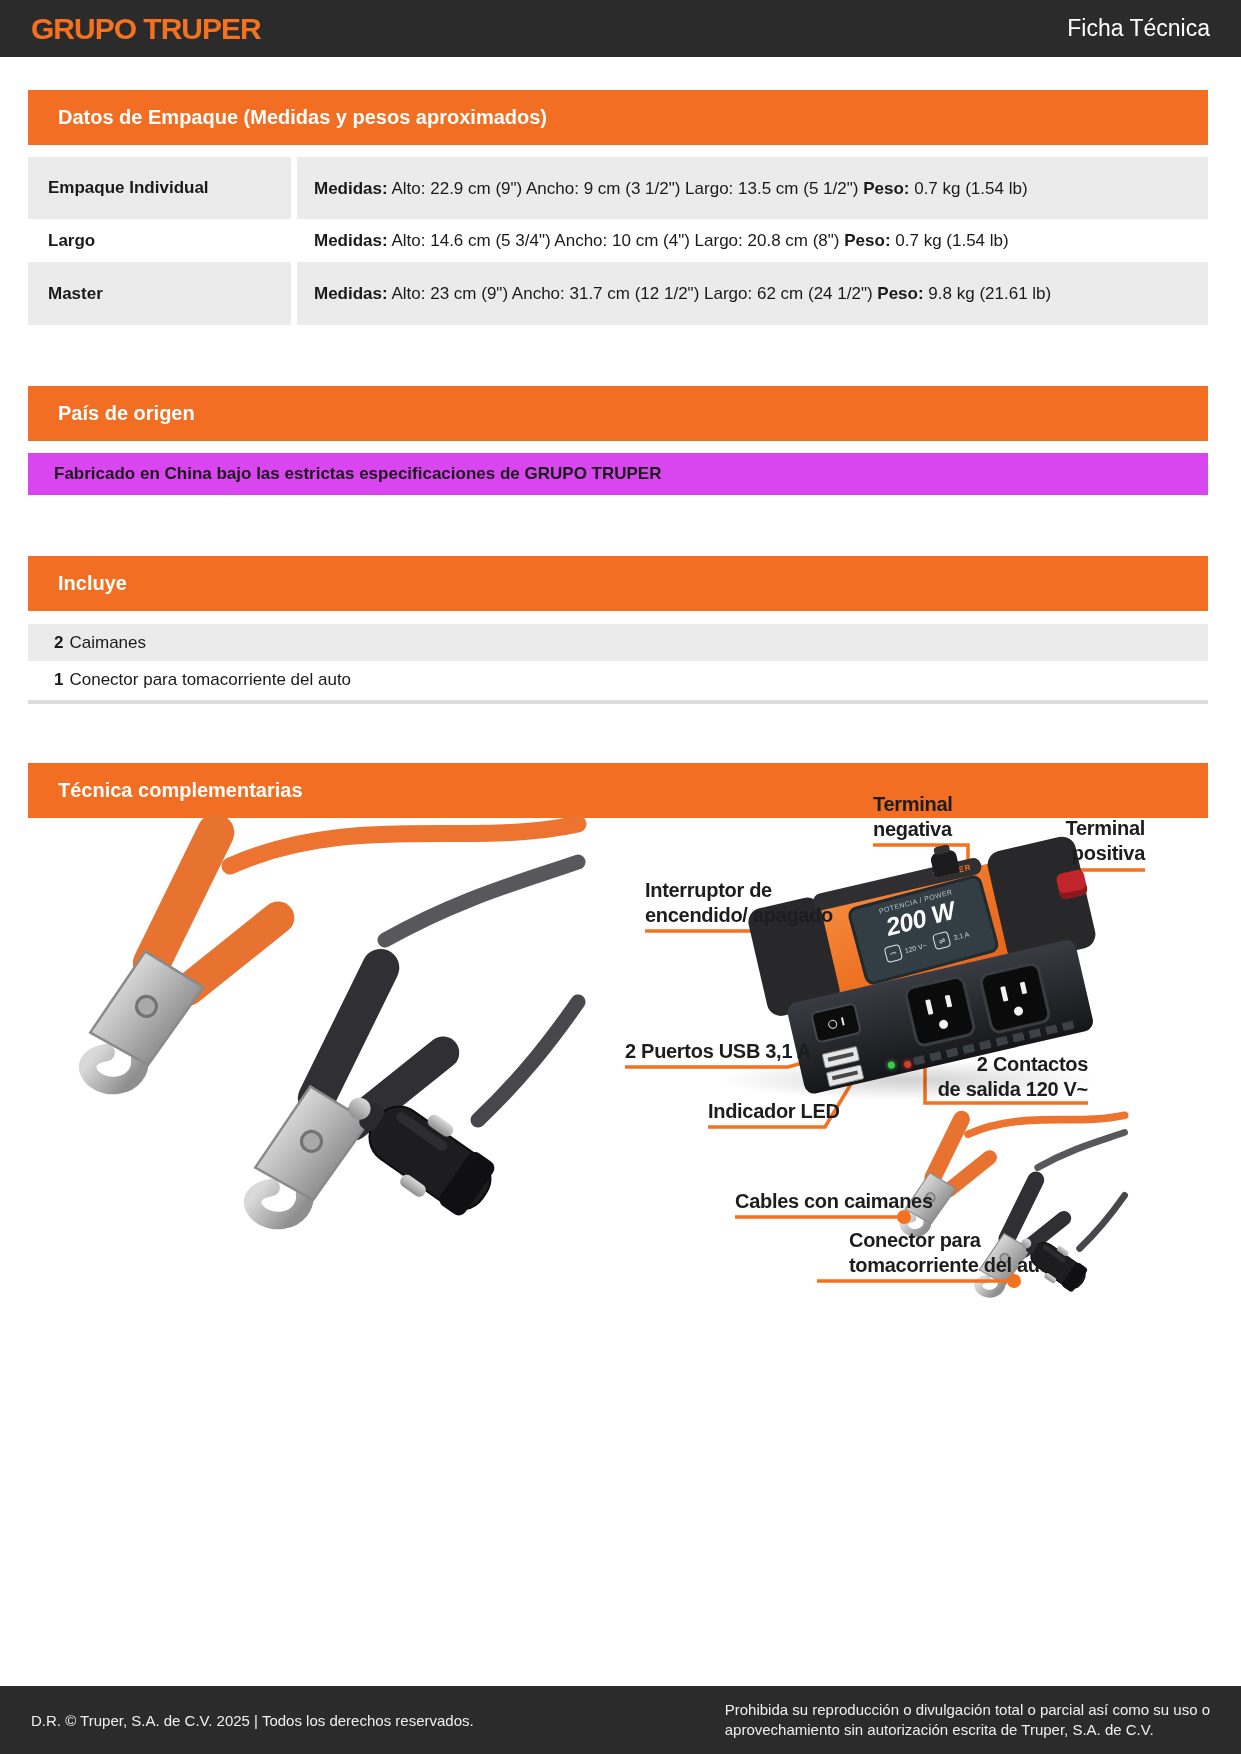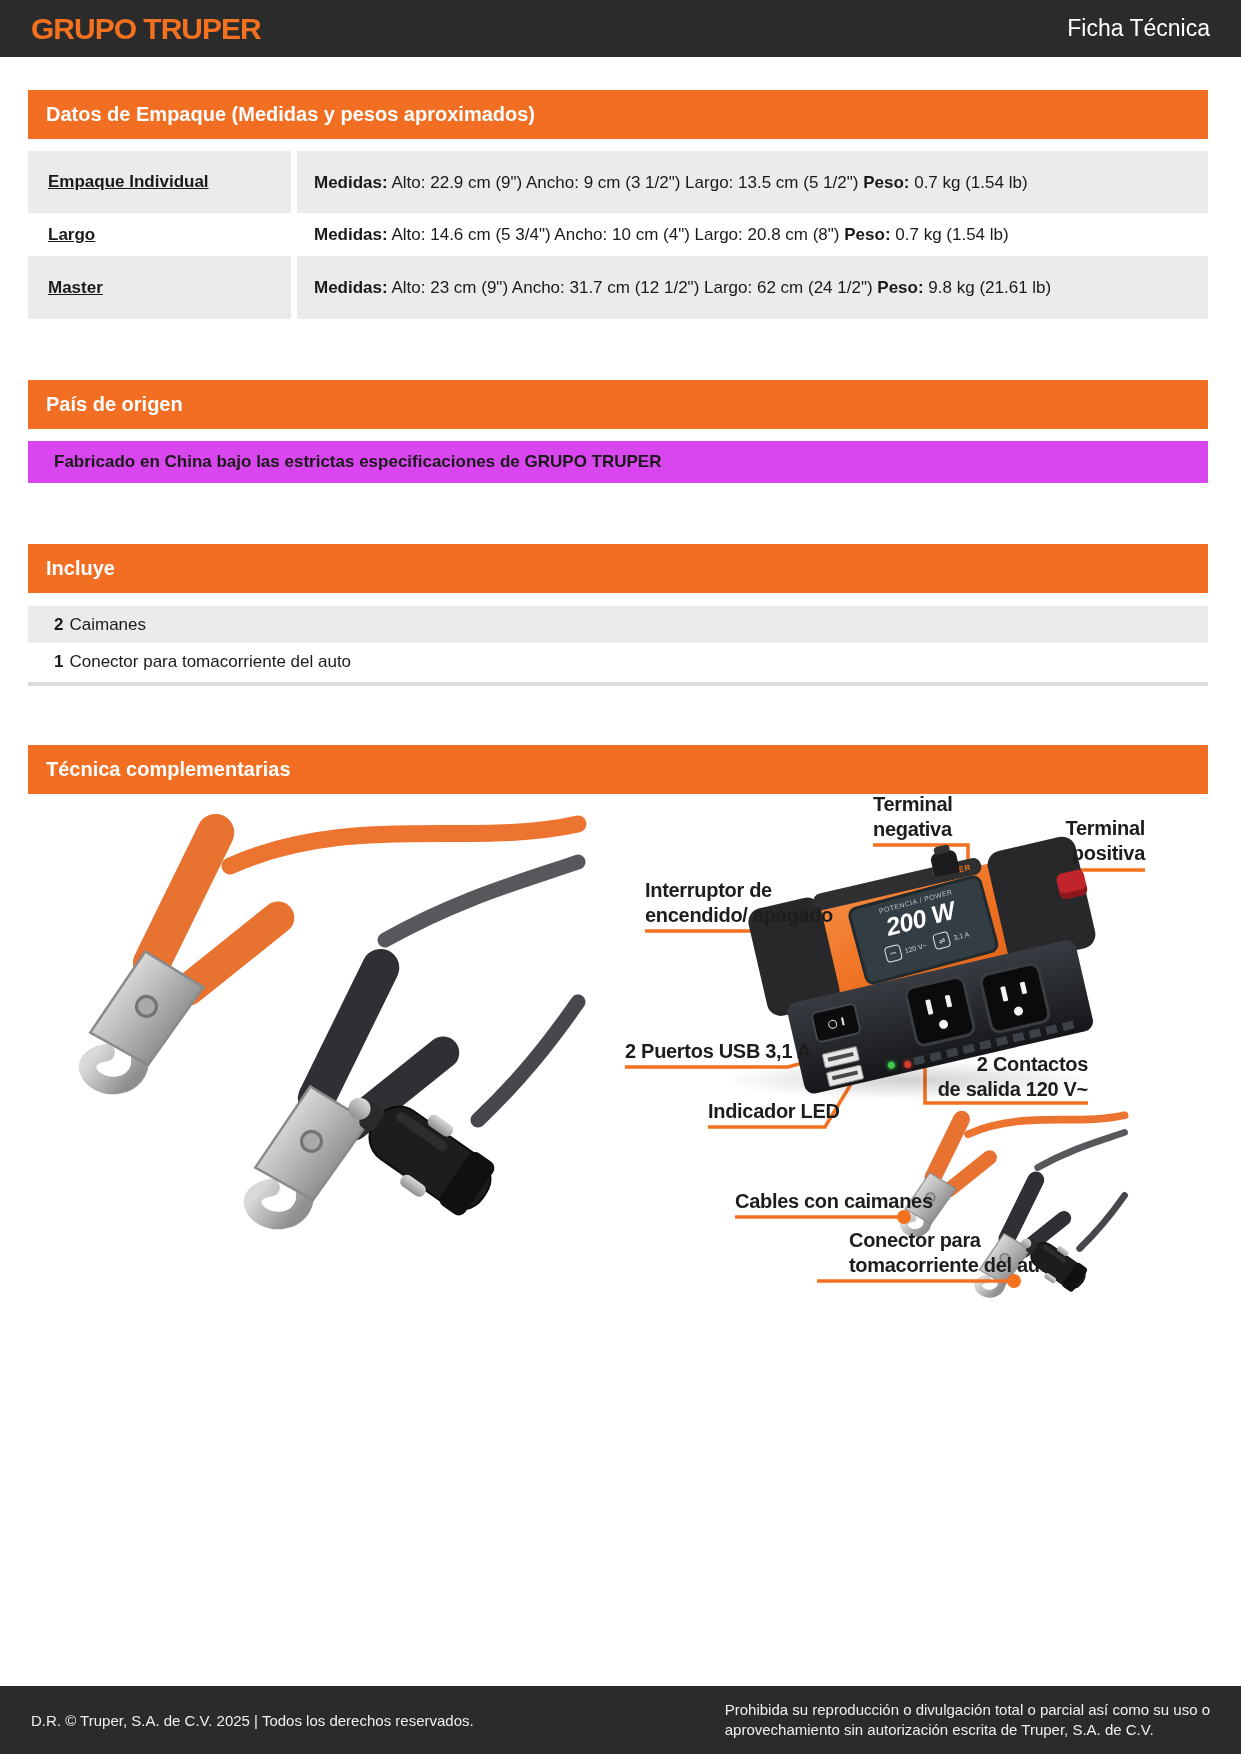--- a/index.html
+++ b/index.html
@@ -9,30 +9,30 @@
 
   
   .topbar { position:absolute; left:0; top:0; width:1241px; height:57px; background:#2b2b2b;
             display:flex; align-items:center; justify-content:space-between; padding:0 31px; }
   .logo { color:#f4711f; font-weight:bold; font-size:30px; letter-spacing:-1px; }
   .doctype { color:#ffffff; font-size:23px; }
 
   .content { position:absolute; left:28px; top:57px; width:1180px; }
 
   
-  .bar { height:49px; background:#f26e22; color:#fff; font-weight:bold; font-size:20px;
-         display:flex; align-items:center; padding-left:18px; }
+  .bar { height:55px; background:#f26e22; color:#fff; font-weight:bold; font-size:20px;
+         display:flex; align-items:center; padding-left:30px; }
   .sp33 { height:33px; } .sp12 { height:12px; } .sp61 { height:61px; } .sp13 { height:13px; } .sp59 { height:59px; }
 
   
   .trow { display:flex; gap:6px; }
   .trow.gray > div { background:#ebebeb; }
   .trow.white > div { background:#ffffff; }
   .tlabel { width:263px; flex:none; display:flex; align-items:center; padding-left:20px;
-            font-weight:bold; font-size:17px;text-decoration:underline; }
+            font-weight:bold; font-size:17px; }
   .tval { flex:1; display:flex; align-items:center; padding:9px 14px 9px 17px; font-size:17px; line-height:21px; }
   .r1 { min-height:62px; } .r2 { min-height:43px; } .r3 { min-height:63px; }
   .b { font-weight:bold; }
 
   .grayrow { background:#d946ef; min-height:42px; display:flex; align-items:center;
              padding-left:26px; font-size:17px; }
   .grayrow.bold { font-weight:bold; }
   .inclrow { min-height:37px; display:flex; align-items:center; padding-left:26px; font-size:17px; gap:6px; }
   .inclrow.gray { background:#ebebeb; }
   .thinline { height:4px; background:#dcdcdc; margin-top:2px; }

